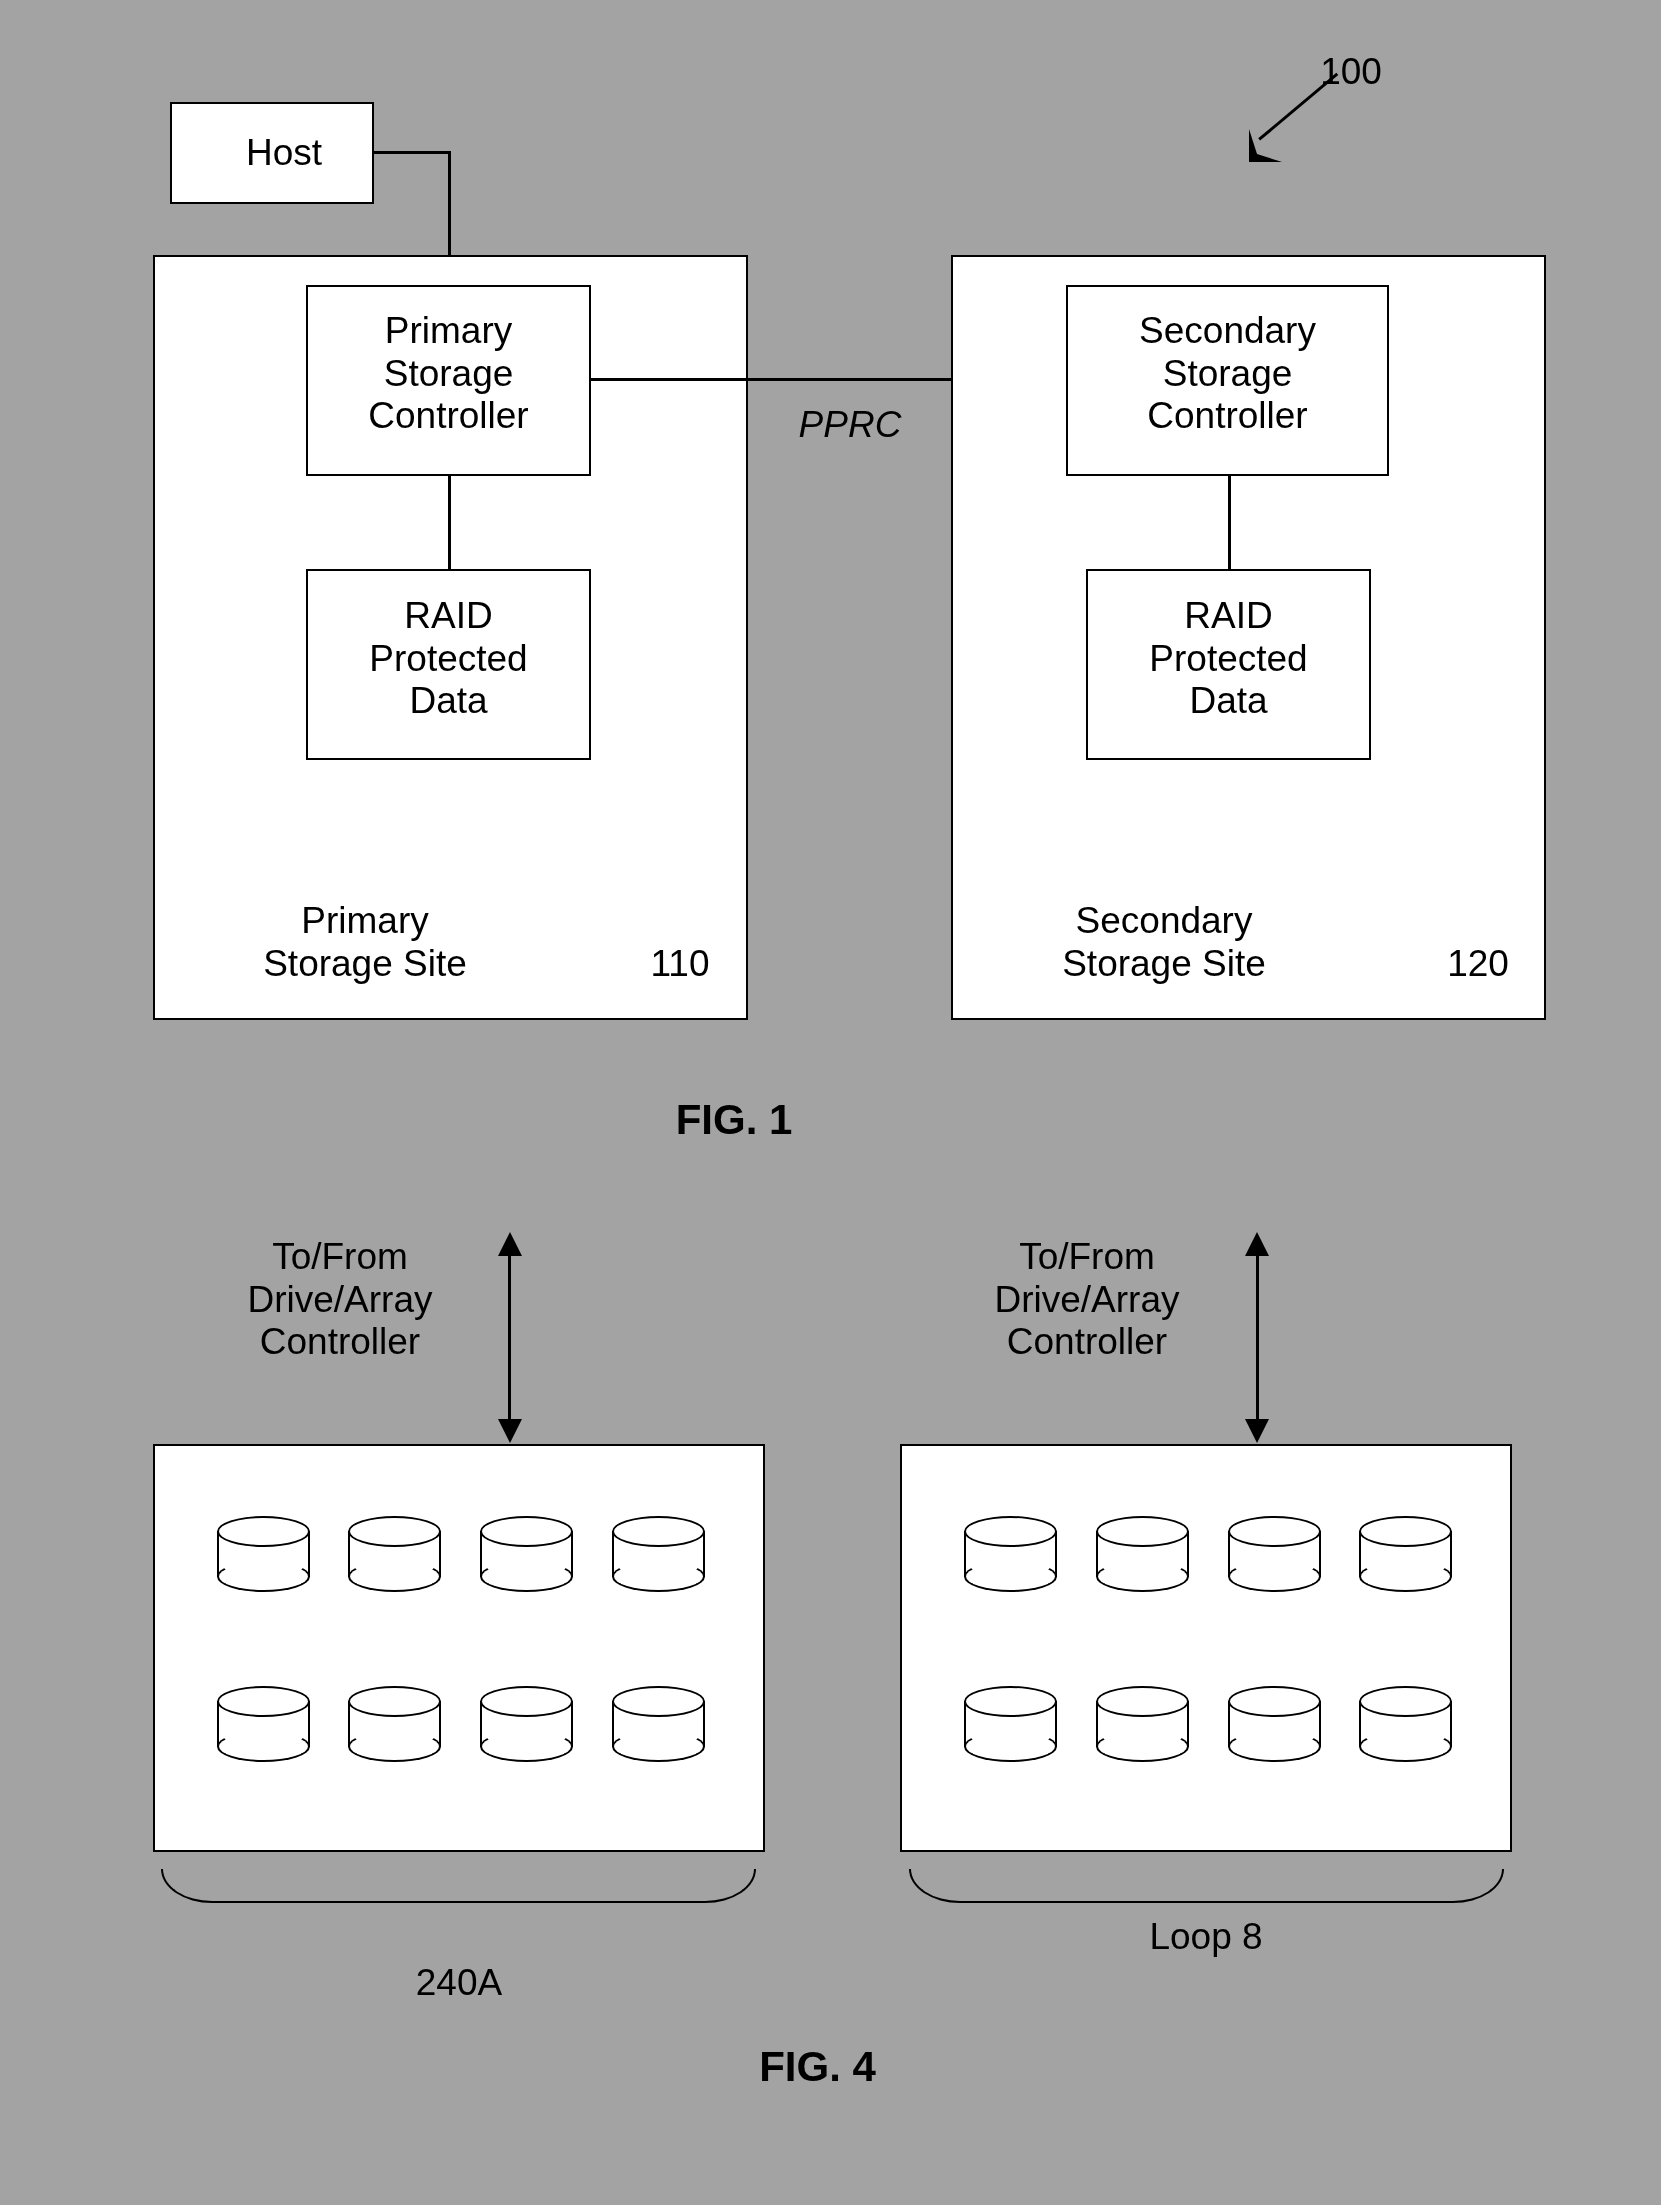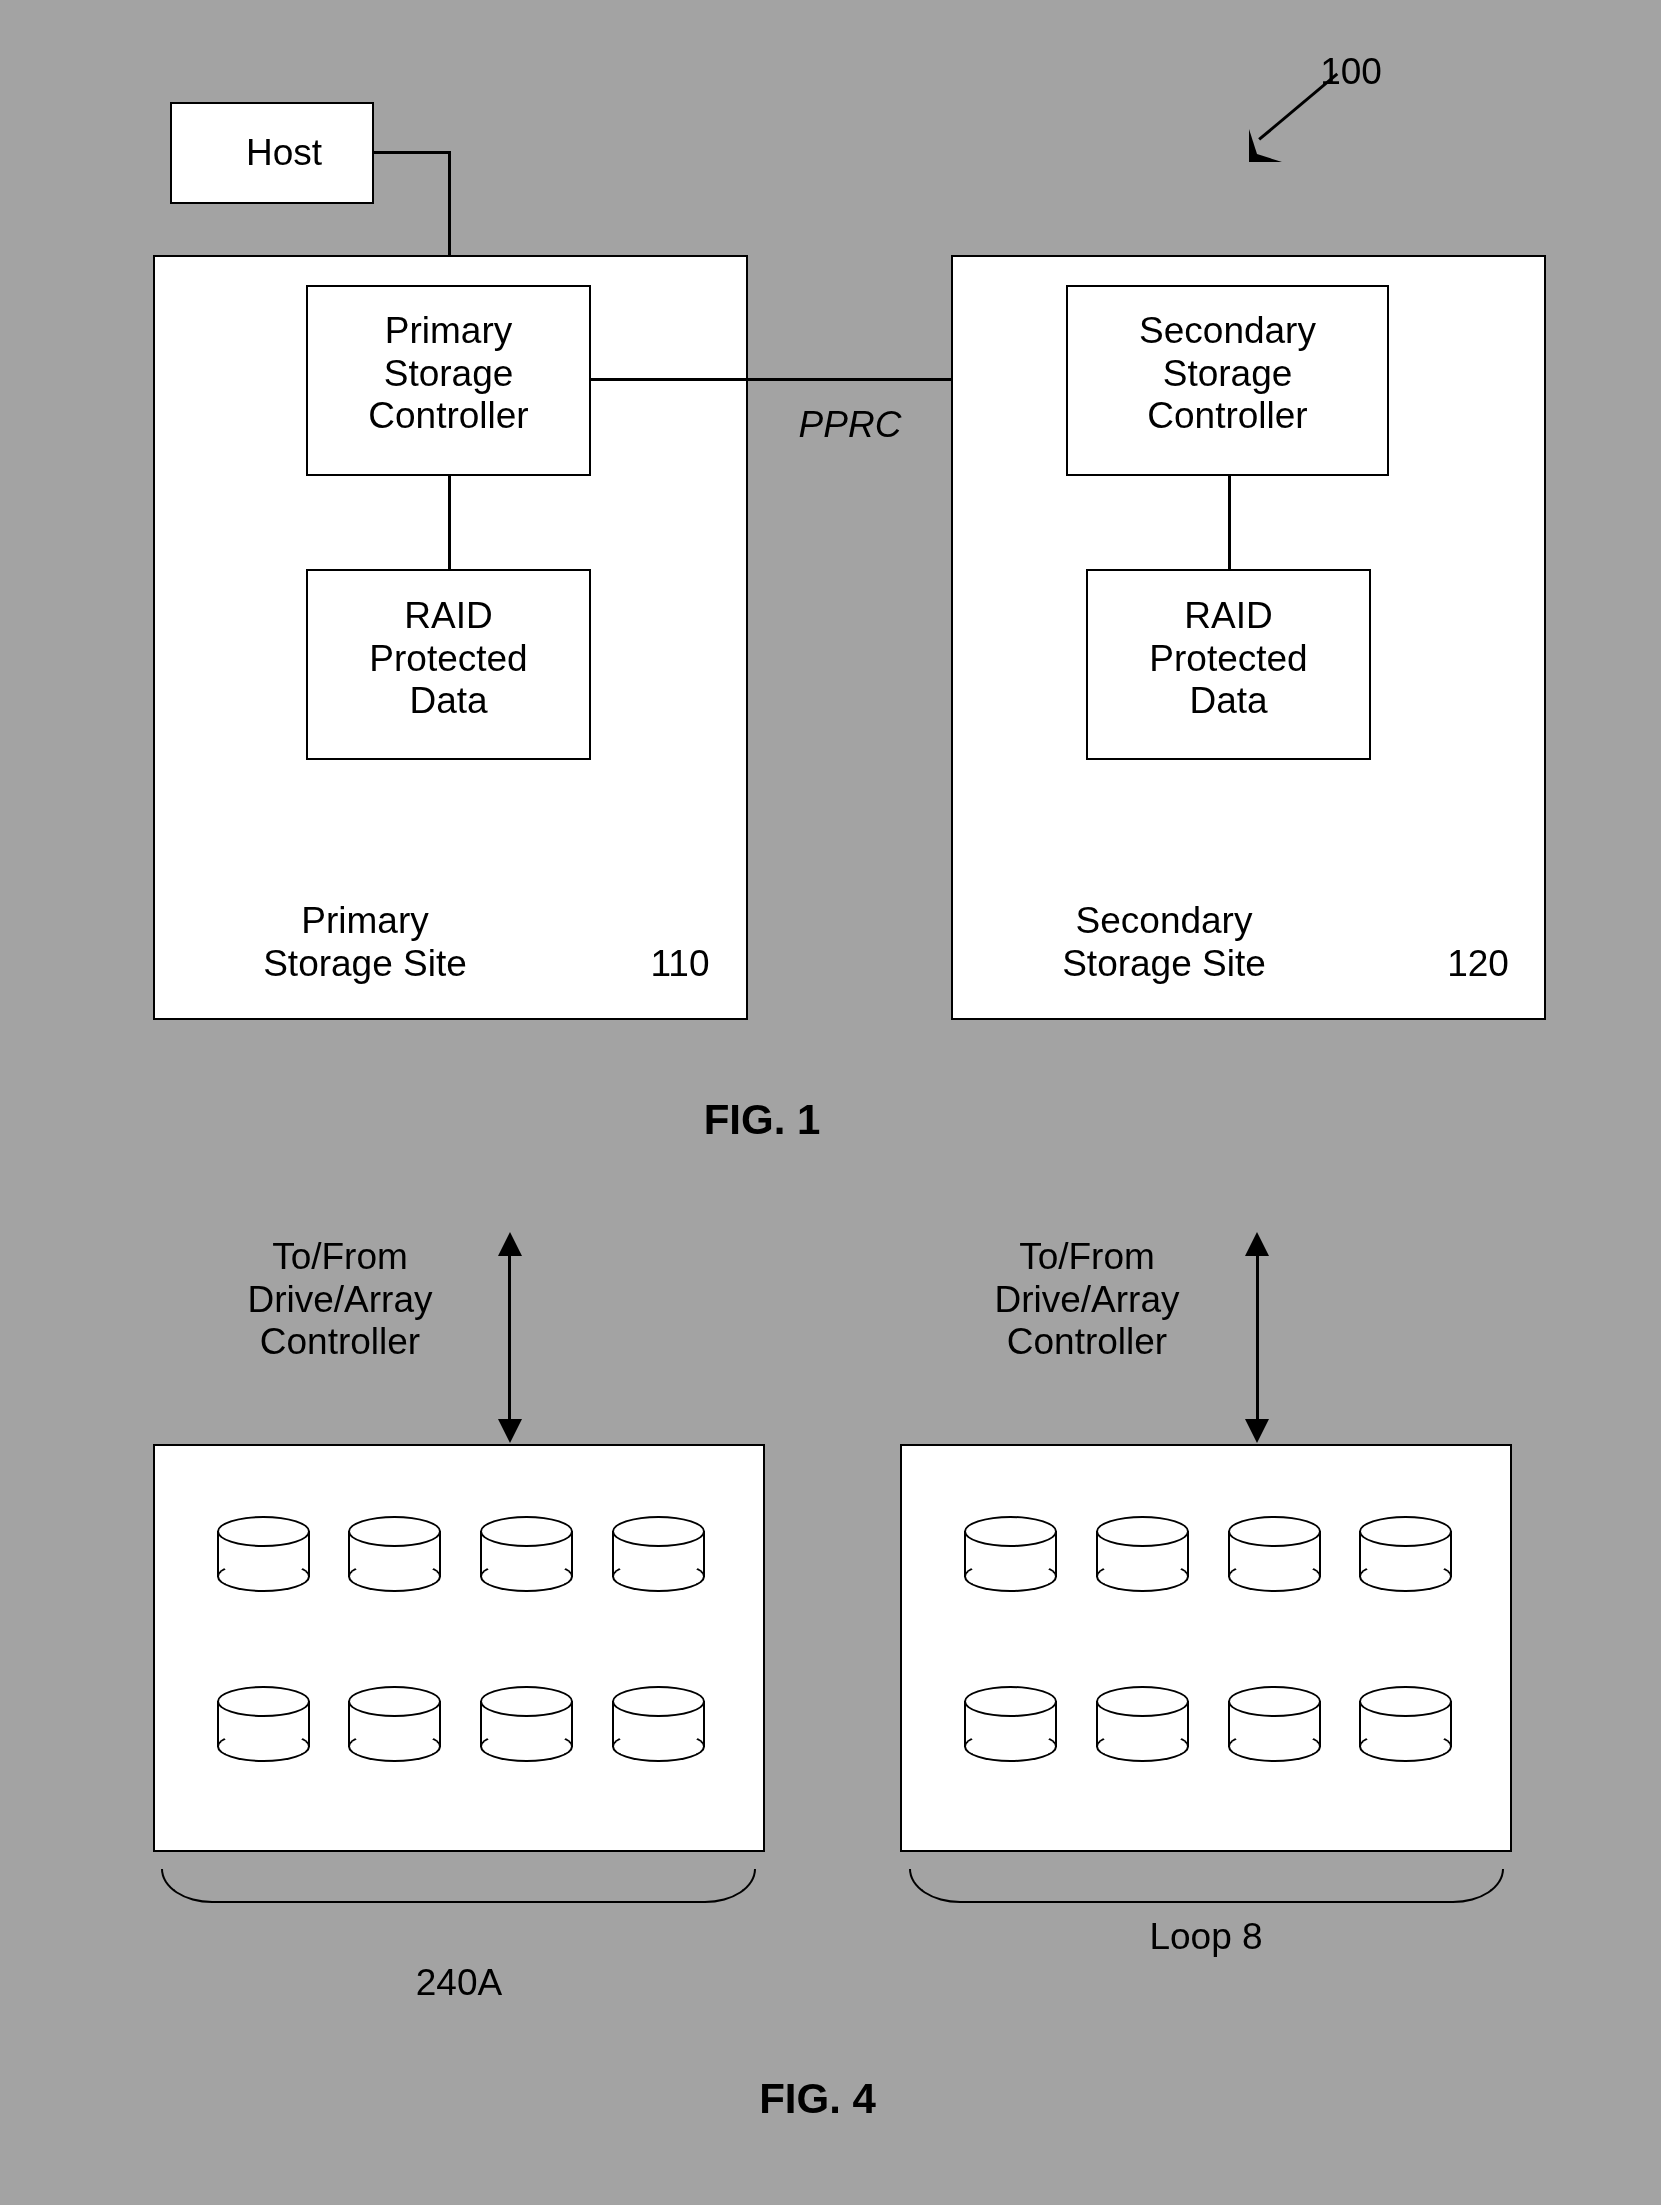--- a/index.html
+++ b/index.html
@@ -166,21 +166,21 @@
 
   <div class="box" style="left:1086px; top:569px; width:285px; height:191px;"></div>
   <div class="label" style="left:1086px; top:595px; width:285px;">RAID
 Protected
 Data</div>
 
   <div class="label" style="left:994px; top:900px; width:340px;">Secondary
 Storage Site</div>
   <div class="label" style="left:1427px; top:943px; width:102px;">120</div>
 
-  <div class="label bold" style="left:0px; top:1096px; width:1468px; font-size:42px;padding-left:28px;">FIG. 1</div>
+  <div class="label bold" style="left:0px; top:1096px; width:1468px; font-size:42px;">FIG. 1</div>
 
   <div class="label" style="left:200px; top:1236px; width:280px; text-align:center;">To/From
 Drive/Array
 Controller</div>
   <div class="line vline" style="left:508px; top:1253px; height:170px;"></div>
   <div class="arrow-up" style="left:498px; top:1232px;"></div>
   <div class="arrow-down" style="left:498px; top:1419px;"></div>
 
   <div class="box" style="left:153px; top:1444px; width:612px; height:408px;"></div>
 
@@ -276,16 +276,16 @@
     </div>
   <div class="disk" style="left:1359px; top:1686px;">
       <div class="body"></div>
       <div class="bottom"></div>
       <div class="top"></div>
     </div>
 
   <div class="brace" style="left:909px; top:1869px; width:595px;"></div>
   <div class="label" style="left:900px; top:1916px; width:612px;">Loop 8</div>
 
-  <div class="label bold" style="left:0px; top:2043px; width:1635px; font-size:42px;margin-top:32px;">FIG. 4</div>
+  <div class="label bold" style="left:0px; top:2043px; width:1635px; font-size:42px;">FIG. 4</div>
 
 </div>
 
 
 </body></html>

